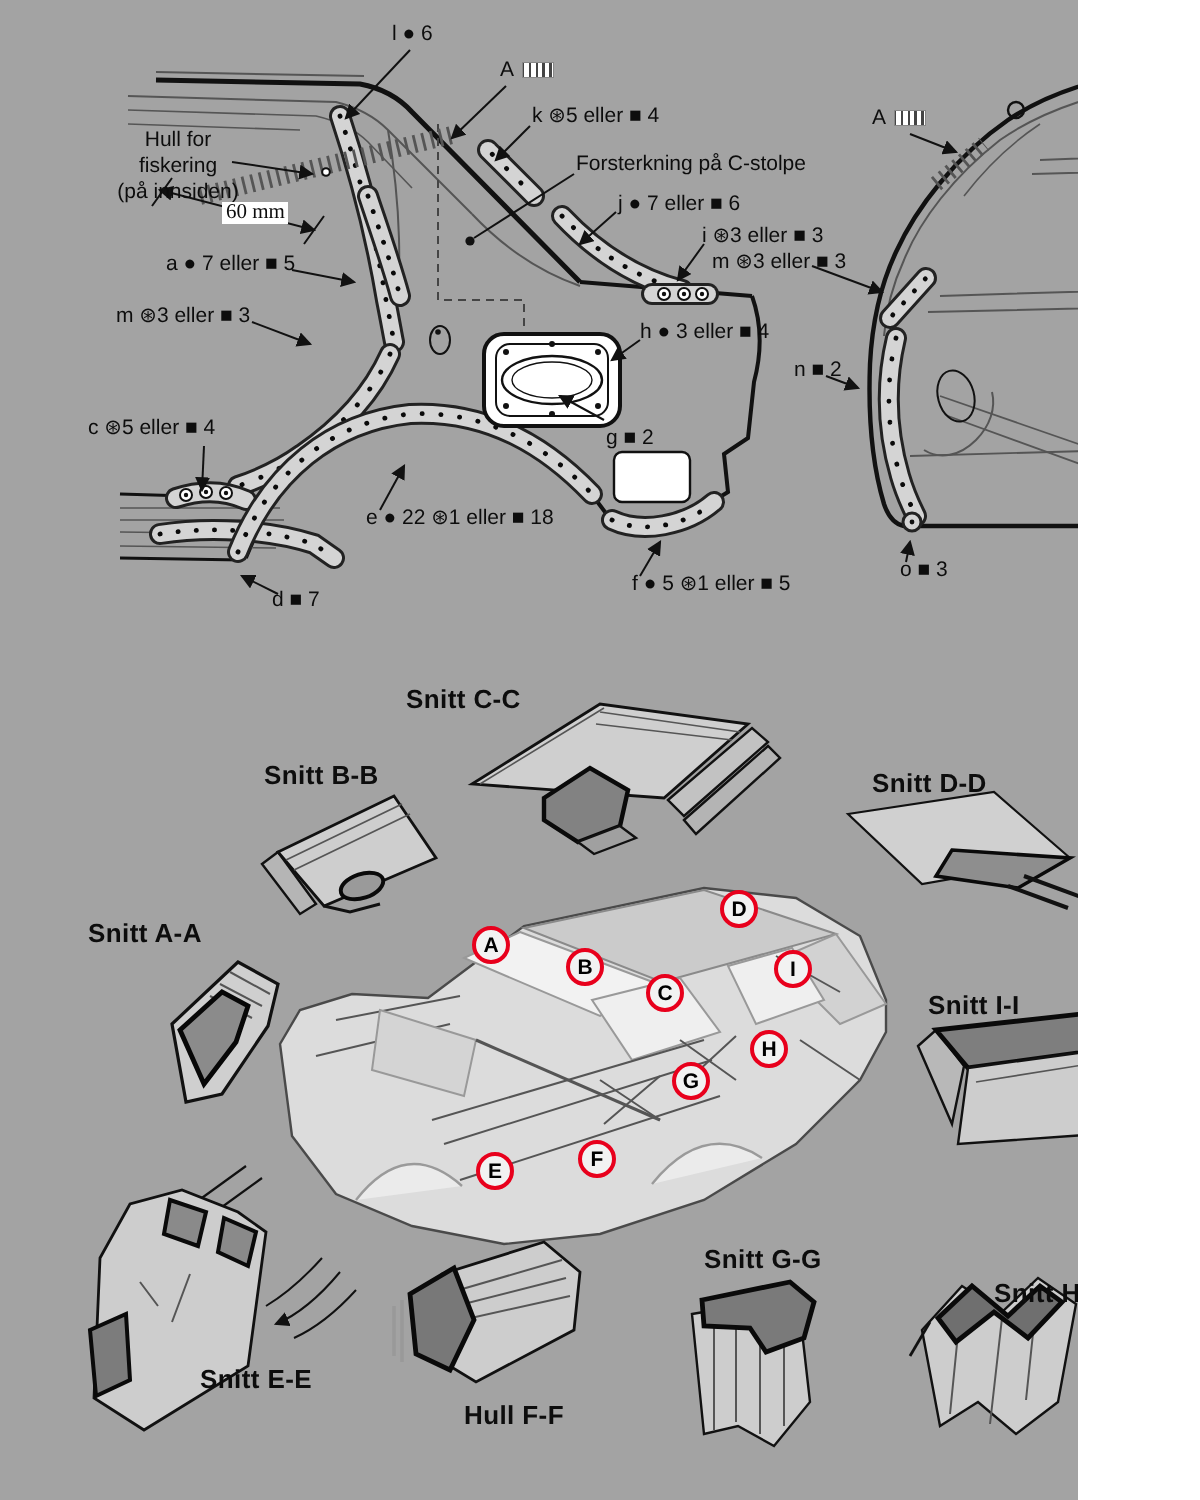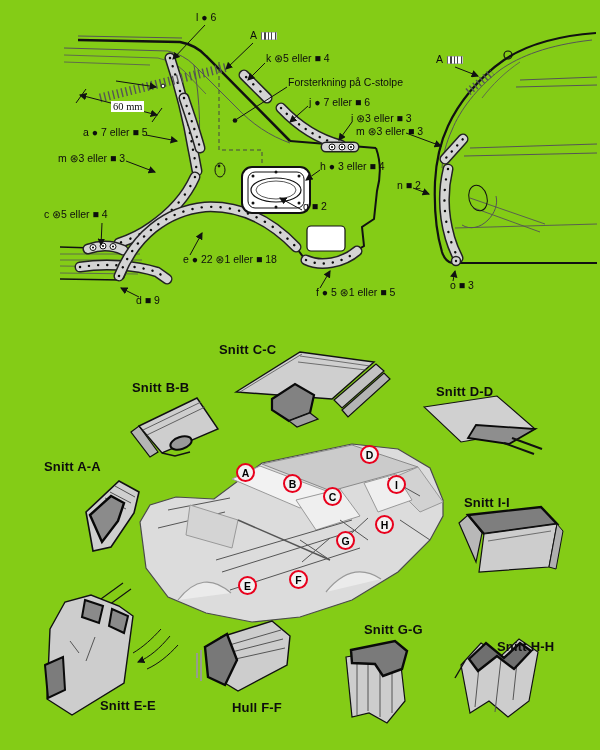--- a/index.html
+++ b/index.html
@@ -1,17 +1,17 @@
 <!DOCTYPE html>
 <html><head>
 <meta charset="utf-8">
 <style>
   html,body{margin:0;padding:0;background:#fff;}
-  #stage{position:relative;width:600px;height:750px;background:#84cc16;
-         font-family:"Liberation Sans",sans-serif;overflow:hidden;}
+  #stage{position:relative;width:492px;height:750px;background:#a3a3a3;
+         font-family:"Liberation Sans",sans-serif;overflow:hidden;padding-left:47px;}
   #stage svg{position:absolute;left:0;top:0;}
   .lbl{position:absolute;font-size:10.5px;line-height:13px;color:#0d0d0d;white-space:nowrap;}
   .lbl .chip{background:#fff;padding:0 2px;font-family:Liberation Serif, serif;}
   .note{text-align:center;}
   .note span{display:block;}
   .snitt{position:absolute;font-size:13px;font-weight:700;color:#0d0d0d;white-space:nowrap;letter-spacing:.2px;}
   .mk{position:absolute;width:19px;height:19px;box-sizing:border-box;border:2.5px solid #e8001c;
       border-radius:50%;background:#f2f2f2;color:#000;font-size:10.5px;font-weight:700;
       display:flex;align-items:center;justify-content:center;}
   .hatchbox{display:inline-block;width:16px;height:8px;margin-left:4px;vertical-align:-1px;
@@ -259,40 +259,45 @@
   </g>
 </svg>
 
 <div class="lbl" style="left:196px;top:11px">l ● 6</div>
 <div class="lbl" style="left:250px;top:29px"><span>A</span><span class="hatchbox"></span></div>
 <div class="lbl" style="left:266px;top:52px">k ⊛5 eller ■ 4</div>
 <div class="lbl" style="left:288px;top:76px">Forsterkning på C-stolpe</div>
 <div class="lbl" style="left:309px;top:96px">j ● 7 eller ■ 6</div>
 <div class="lbl" style="left:351px;top:112px">i ⊛3 eller ■ 3</div>
 <div class="lbl" style="left:356px;top:125px">m ⊛3 eller ■ 3</div>
+<div class="lbl note" style="left:36px;top:64px;width:106px">
+  <span>Hull for</span>
+  <span>fiskering</span>
+  <span>(på innsiden)</span>
+</div>
 <div class="lbl" style="left:111px;top:100px"><span class="chip">60 mm</span></div>
 <div class="lbl" style="left:83px;top:126px">a ● 7 eller ■ 5</div>
 <div class="lbl" style="left:58px;top:152px">m ⊛3 eller ■ 3</div>
 <div class="lbl" style="left:44px;top:208px">c ⊛5 eller ■ 4</div>
 <div class="lbl" style="left:183px;top:253px">e ● 22 ⊛1 eller ■ 18</div>
-<div class="lbl" style="left:136px;top:294px">d ■ 9</div>
+<div class="lbl" style="left:136px;top:294px">d ■ 7</div>
 <div class="lbl" style="left:320px;top:160px">h ● 3 eller ■ 4</div>
-<div class="lbl" style="left:303px;top:200px">g ■ 2</div>
+<div class="lbl" style="left:303px;top:213px">g ■ 2</div>
 <div class="lbl" style="left:316px;top:286px">f ● 5 ⊛1 eller ■ 5</div>
 <div class="lbl" style="left:436px;top:53px"><span>A</span><span class="hatchbox"></span></div>
 <div class="lbl" style="left:397px;top:179px">n ■ 2</div>
 <div class="lbl" style="left:450px;top:279px">o ■ 3</div>
 
 <div class="snitt" style="left:44px;top:459px">Snitt A-A</div>
 <div class="snitt" style="left:132px;top:380px">Snitt B-B</div>
-<div class="snitt" style="left:219px;top:342px">Snitt C-C</div>
+<div class="snitt" style="left:203px;top:342px">Snitt C-C</div>
 <div class="snitt" style="left:436px;top:384px">Snitt D-D</div>
-<div class="snitt" style="left:100px;top:698px">Snitt E-E</div>
+<div class="snitt" style="left:100px;top:682px">Snitt E-E</div>
 <div class="snitt" style="left:232px;top:700px">Hull F-F</div>
-<div class="snitt" style="left:364px;top:622px">Snitt G-G</div>
+<div class="snitt" style="left:352px;top:622px">Snitt G-G</div>
 <div class="snitt" style="left:497px;top:639px">Snitt H-H</div>
 <div class="snitt" style="left:464px;top:495px">Snitt I-I</div>
 
 <div class="mk" style="left:236px;top:463px">A</div>
 <div class="mk" style="left:283px;top:474px">B</div>
 <div class="mk" style="left:323px;top:487px">C</div>
 <div class="mk" style="left:360px;top:445px">D</div>
 <div class="mk" style="left:238px;top:576px">E</div>
 <div class="mk" style="left:289px;top:570px">F</div>
 <div class="mk" style="left:336px;top:531px">G</div>

